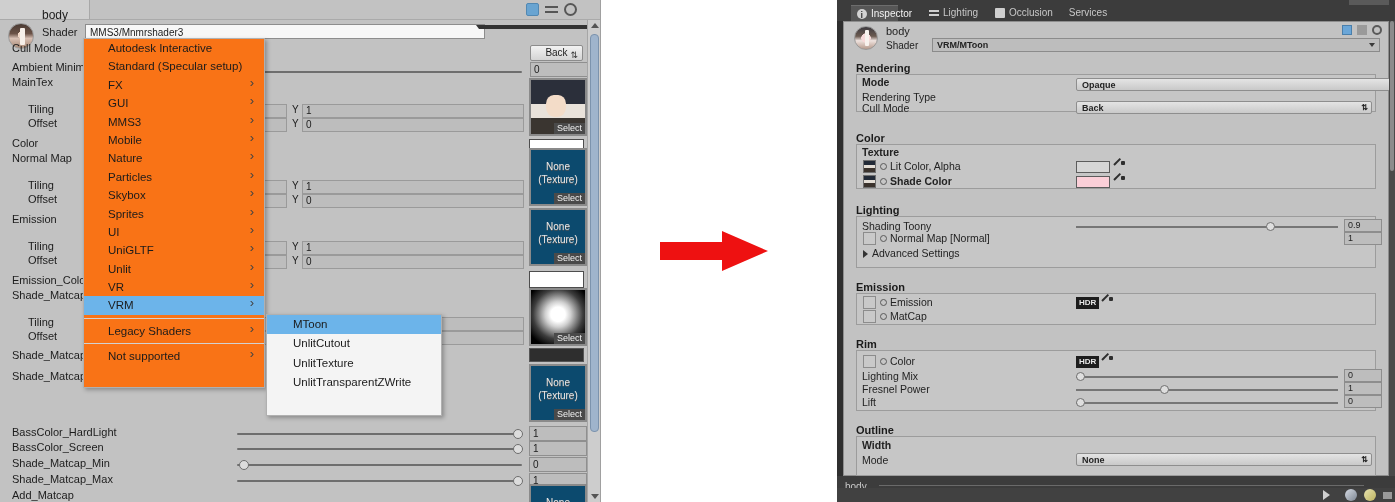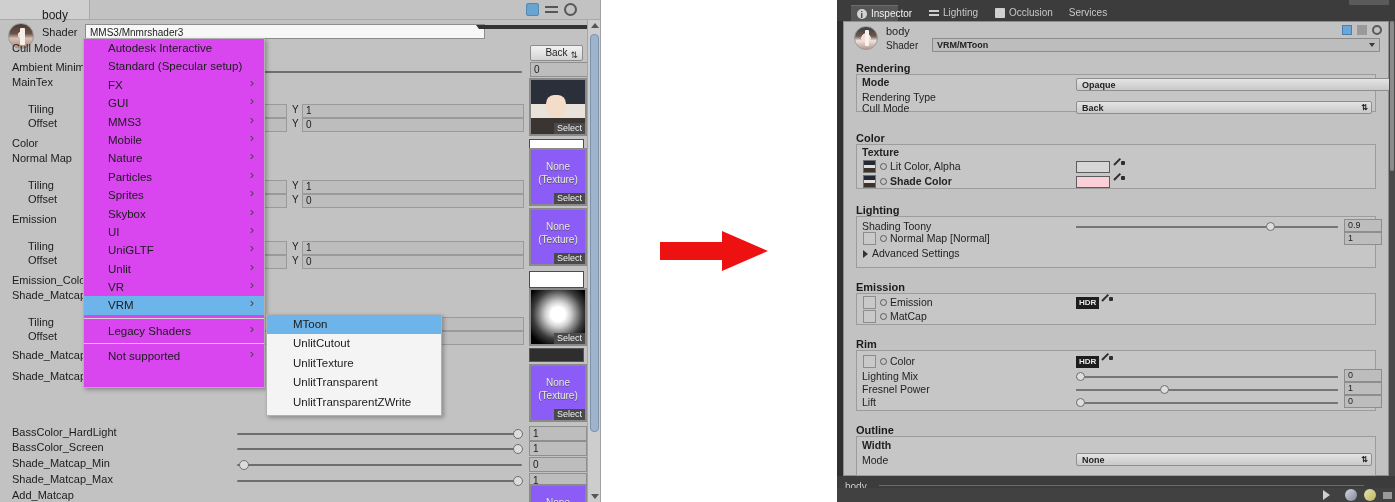--- a/index.html
+++ b/index.html
@@ -92,21 +92,21 @@
     font-size:10px; line-height:14px; text-align:center; height:16px;
   }
   .popup-btn .dots { position:absolute; right:4px; top:2px; font-size:9px; color:#333; }
   .xy-label { position:absolute; font-size:10px; }
   .xyfield {
     position:absolute; height:14px; background:#bdbdbd; border:1px solid #9a9a9a;
     font-size:10px; line-height:12px; padding:0 3px;
   }
   .tex-slot {
     position:absolute; width:58px; height:58px;
-    border:2px solid #8a8a8a; background:#8b5cf6; overflow:hidden;
+    border:2px solid #8a8a8a; background:#0c4a6e; overflow:hidden;
   }
   .tex-slot .sel {
     position:absolute; right:0; bottom:0; background:#4a4a4a; color:#f0f0f0;
     font-size:9px; line-height:11px; padding:0 3px;
   }
   .tex-none { color:#e8e8e8; font-size:10px; text-align:center; padding-top:10px; line-height:13px; text-shadow:0 1px 0 #555; }
   .colorswatch {
     position:absolute; height:17px; width:55px; border:1px solid #4d4d4d; background:#ffffff;
   }
   .eyedrop { position:absolute; width:12px; height:14px; }
@@ -146,21 +146,21 @@
   .lp-scroll .arrow-up, .lp-scroll .arrow-dn {
     position:absolute; left:3px; width:0; height:0;
     border-left:4px solid transparent; border-right:4px solid transparent;
   }
   .lp-scroll .arrow-up { top:3px; border-bottom:5px solid #555; }
   .lp-scroll .arrow-dn { bottom:3px; border-top:5px solid #555; }
 
   
   #shader-menu {
     position:absolute; left:83px; top:38px; width:182px; height:350px;
-    background:#d946ef; border:1px solid #b0b0b0;
+    background:#f97316; border:1px solid #b0b0b0;
     box-shadow:2px 2px 4px rgba(0,0,0,.28);
     z-index:40;
   }
   .menu-item {
     position:relative; height:18.4px; line-height:18.4px;
     padding-left:24px; font-size:11.5px; color:#1b1b1b; white-space:nowrap;
   }
   .menu-item.sel { background:#6cb4ea; }
   .menu-item .caret {
     position:absolute; right:10px; top:5px;
@@ -470,38 +470,37 @@
 
 <div id="shader-menu">
   <div class="menu-item"><span>Autodesk Interactive</span></div>
   <div class="menu-item"><span>Standard (Specular setup)</span></div>
   <div class="menu-item"><span>FX</span><span class="caret"></span></div>
   <div class="menu-item"><span>GUI</span><span class="caret"></span></div>
   <div class="menu-item"><span>MMS3</span><span class="caret"></span></div>
   <div class="menu-item"><span>Mobile</span><span class="caret"></span></div>
   <div class="menu-item"><span>Nature</span><span class="caret"></span></div>
   <div class="menu-item"><span>Particles</span><span class="caret"></span></div>
+  <div class="menu-item"><span>Skybox</span><span class="caret"></span></div>
   <div class="menu-item"><span>Sprites</span><span class="caret"></span></div>
-  <div class="menu-item"><span>Skybox</span><span class="caret"></span></div>
   <div class="menu-item"><span>UI</span><span class="caret"></span></div>
   <div class="menu-item"><span>UniGLTF</span><span class="caret"></span></div>
   <div class="menu-item"><span>Unlit</span><span class="caret"></span></div>
   <div class="menu-item"><span>VR</span><span class="caret"></span></div>
   <div class="menu-item sel"><span>VRM</span><span class="caret"></span></div>
   <div class="menu-sep"></div>
   <div class="menu-item"><span>Legacy Shaders</span><span class="caret"></span></div>
   <div class="menu-sep"></div>
   <div class="menu-item"><span>Not supported</span><span class="caret"></span></div>
 </div>
 
 <div id="vrm-submenu">
   <div class="menu-item sel"><span>MToon</span></div>
   <div class="menu-item"><span>UnlitCutout</span></div>
   <div class="menu-item"><span>UnlitTexture</span></div>
-  <div class="menu-item"><span>UnlitTransparent</span></div>
   <div class="menu-item"><span>UnlitTransparentZWrite</span></div>
 </div>
 
 <div id="arrow-wrap">
   <svg width="110" height="46" viewBox="0 0 110 46">
     <polygon points="0,14 62,14 62,3 108,23 62,43 62,32 0,32" fill="#ee1111"></polygon>
   </svg>
 </div>
 
 <div id="right-panel">

